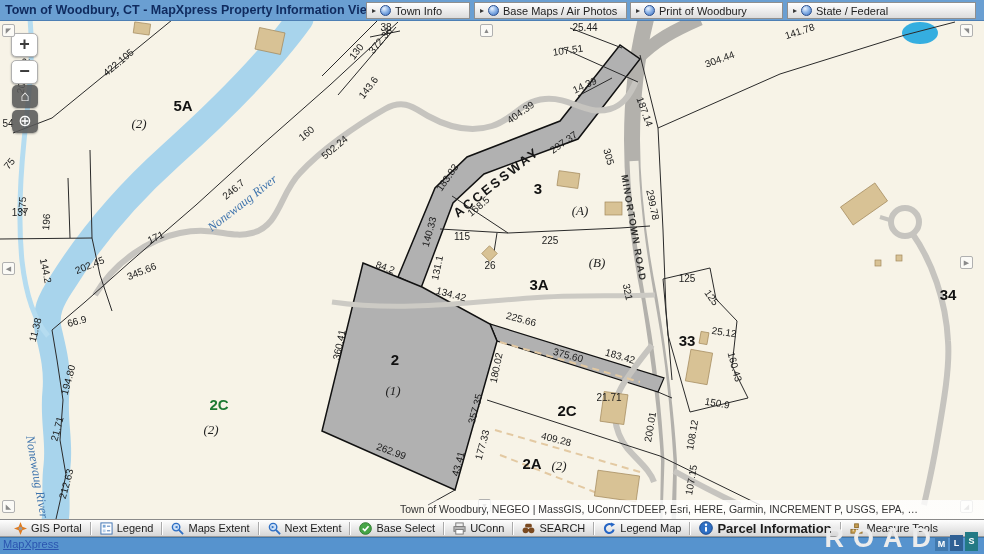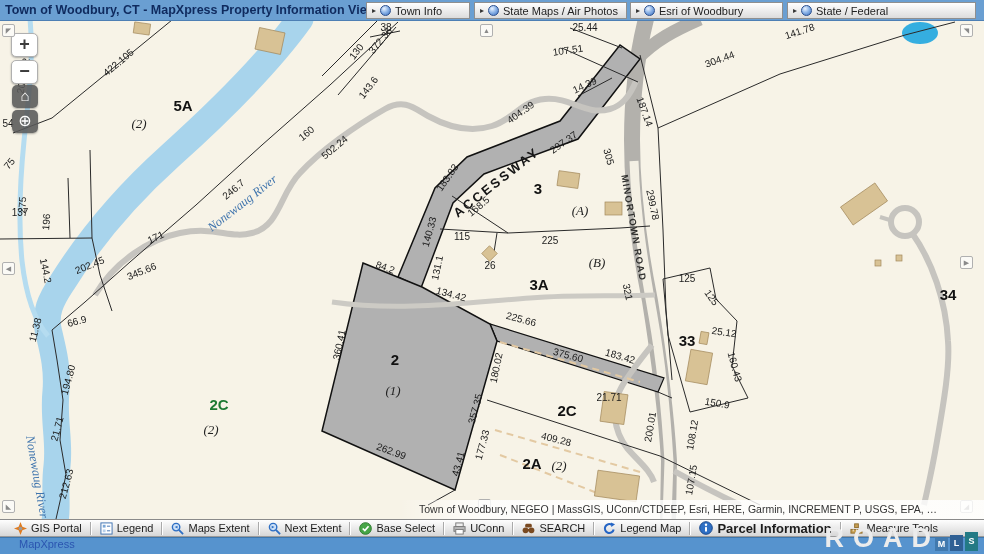--- a/index.html
+++ b/index.html
@@ -30,33 +30,33 @@
   #labels-layer text.river { font-family:"Liberation Serif",serif; font-style:italic; font-size:12.5px; fill:#3f74ad; }
 
   
   .zoom-panel { position:absolute; left:11px; top:12px; width:27px; }
   .zoom-btn { width:27px; height:24px; background:#fff; border:1px solid #b0b0b0; border-radius:5px; font-size:18px; font-weight:bold; color:#3c3c3c; text-align:center; line-height:21px; margin-bottom:3px; box-shadow:0 1px 2px rgba(0,0,0,.3); cursor:pointer; }
   .tool-btn { position:absolute; left:12px; width:26px; height:23px; background:rgba(88,88,88,.88); border-radius:5px; color:#fff; text-align:center; cursor:pointer; box-shadow:0 1px 2px rgba(0,0,0,.3); }
   #home-btn { top:64px; font-size:15px; line-height:22px; }
   #locate-btn { top:89px; font-size:16px; line-height:21px; }
   .scroll-btn { position:absolute; width:13px; height:13px; background:#fbfaf6; border:1px solid #b0b0b0; border-radius:2px; color:#8a8a8a; font-size:7px; line-height:11px; text-align:center; cursor:pointer; }
 
-  .attribution { position:absolute; left:400px; right:0; bottom:0; height:19px; line-height:19px; font-size:10.5px; color:#333; text-align:center; padding-right:28px; white-space:nowrap;
+  .attribution { position:absolute; left:400px; right:0; bottom:0; height:19px; line-height:19px; font-size:10.5px; color:#333; text-align:left; padding-right:28px; white-space:nowrap;
     background:linear-gradient(to right, rgba(255,255,255,0), rgba(255,255,255,.82) 14%, rgba(255,255,255,.82)); }
 
   
   #toolbar { position:absolute; left:0; top:519px; width:984px; height:18px; background:linear-gradient(#fefefe,#d7d7d7); border-top:1px solid #8a8a8a; border-bottom:1px solid #9a9a9a; display:flex; align-items:center; padding-left:6px; }
   .tb-item { display:flex; align-items:center; gap:4px; padding:0 8px; font-size:11px; color:#1c1c1c; cursor:pointer; white-space:nowrap; }
   .tb-item.bold span.lbl { font-weight:bold; font-size:13px; }
   .tb-sep { width:0; height:13px; border-left:1px solid #aaa; border-right:1px solid #fff; }
   .tb-item svg { display:block; }
 
   
   #footerbar { position:absolute; left:0; top:537px; width:984px; height:17px; background:#5693ce; border-top:1px solid #3e77ad; }
-  #mapxpress-link { position:absolute; left:19px; top:538px; font-size:11px; color:#2b55b0; cursor:pointer; }
+  #mapxpress-link { position:absolute; left:3px; top:538px; font-size:11px; color:#2b55b0; text-decoration:underline; cursor:pointer; }
   #smart-logo { position:absolute; right:6px; top:521px; height:32px; display:flex; align-items:flex-end; z-index:6; }
   #smart-logo .word { font-size:27px; font-weight:bold; color:#ececec; letter-spacing:9px; line-height:30px; }
   #smart-logo .boxes { display:flex; align-items:flex-end; gap:2px; margin-left:-5px; padding-bottom:2px; }
   #smart-logo .bx { width:13px; color:#fff; font-size:9px; font-weight:bold; text-align:center; }
   #smart-logo .bx.m { height:13px; line-height:13px; background:#4179ae; }
   #smart-logo .bx.l { height:16px; line-height:16px; background:#2f6094; }
   #smart-logo .bx.s { height:19px; line-height:19px; background:#237a85; }
 </style>
 </head>
 <body>
@@ -66,26 +66,26 @@
   <div id="titlebar">
     <div class="title">Town of Woodbury, CT - MapXpress Property Information Viewer</div>
     <div class="menu-btn" id="menu-sales">
       <span class="arr">▸</span>
       <span class="globe"></span>
       <span>Town Info</span>
     </div>
     <div class="menu-btn" id="menu-base">
       <span class="arr">▸</span>
       <span class="globe"></span>
-      <span>State Maps / Air Photos</span>
+      <span>Base Maps / Air Photos</span>
     </div>
     <div class="menu-btn" id="menu-town">
       <span class="arr">▸</span>
       <span class="globe"></span>
-      <span>Esri of Woodbury</span>
+      <span>Print of Woodbury</span>
     </div>
     <div class="menu-btn" id="menu-state">
       <span class="arr">▸</span>
       <span class="globe"></span>
       <span>State / Federal</span>
     </div>
   </div>
 
   <div id="map">
     <svg width="984" height="498" viewBox="0 0 984 498">

